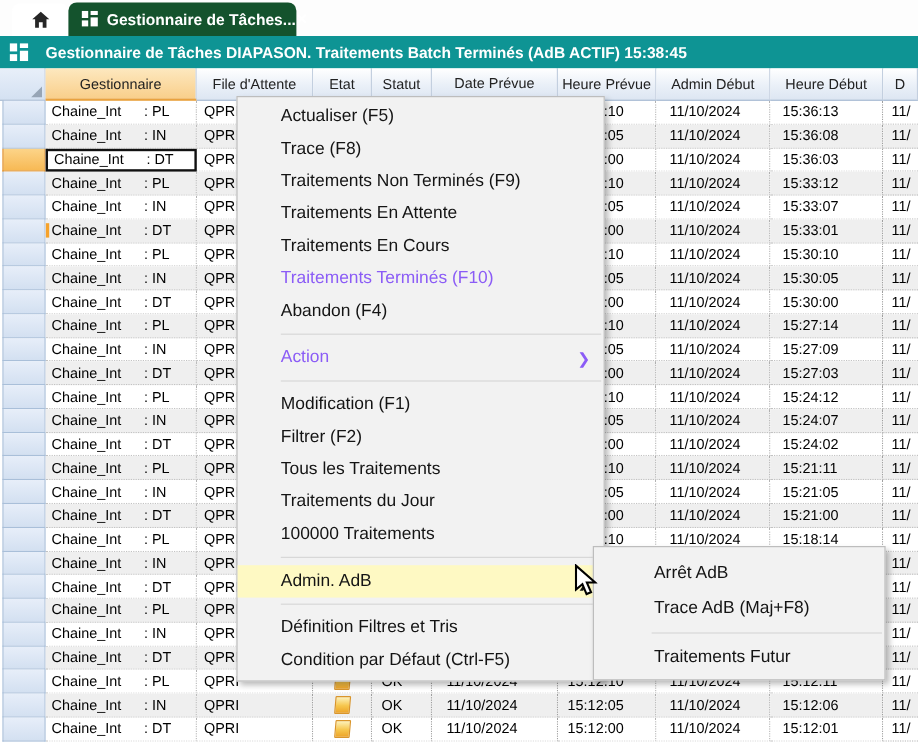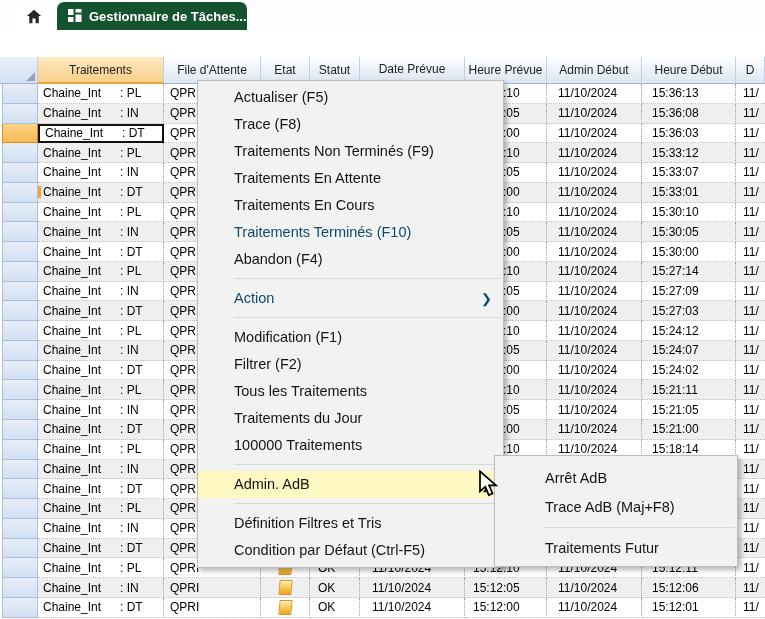--- a/index.html
+++ b/index.html
@@ -55,21 +55,21 @@
   .folder{width:11px;height:13px;border:1px solid #d9952b;border-radius:1px;transform:skewX(-5deg);
           background:linear-gradient(180deg,#fdf2bb,#f6c64d 55%,#eda428);}
 
   
   .ctx{position:absolute;background:#f2f2f2;border:1px solid #bdbdbd;box-shadow:3px 3px 5px rgba(0,0,0,.28);
        padding:3px 0;z-index:50;box-sizing:border-box;}
   .menu-main{left:197px;top:80px;width:307px;}
   .menu-sub{left:494px;top:455px;width:244px;z-index:60;padding-top:8px;}
   .mi{position:relative;height:27px;line-height:27px;padding-left:36px;font-size:14.5px;color:#141414;white-space:nowrap;}
   .menu-sub .mi{height:29px;line-height:29px;padding-left:50px;}
-  .mi.dis{color:#0c4a6e;}
+  .mi.dis{color:#8b5cf6;}
   .mi.hl{background:#fef9c3;}
   .mi .arr{position:absolute;right:11px;top:0;font-size:13px;}
   .msep{height:1px;background:#d8d8d8;margin:5px 2px 6px 36px;}
   .menu-sub .msep{margin-left:48px;}
 
   
   .cursor{position:absolute;left:478px;top:470px;z-index:100;}
 </style>
 </head>
 <body>
@@ -93,28 +93,41 @@
               <rect x="0" y="8" width="5.5" height="5"></rect>
               <rect x="7.5" y="5.5" width="6" height="7.5"></rect>
             </g>
         </svg>
       </span>
       <span class="tab-label">Gestionnaire de Tâches...</span>
       <span class="tab-close">✕</span>
     </div>
   </div>
 
+  <div class="titlebar" style="background: rgb(14, 148, 148);">
+    <span class="grid-ic">
+      <svg width="16" height="16" viewBox="0 0 14 14">
+        <g fill="#ffffff">
+            <rect x="0" y="0" width="5.5" height="6"></rect>
+            <rect x="7.5" y="0" width="6" height="3.5"></rect>
+            <rect x="0" y="8" width="5.5" height="5"></rect>
+            <rect x="7.5" y="5.5" width="6" height="7.5"></rect>
+          </g>
+      </svg>
+    </span>
+    <span class="title">Gestionnaire de Tâches DIAPASON. Traitements Batch Terminés (AdB ACTIF) 15:38:45</span>
+  </div>
 
   <div class="thead grid-cols" id="hdr">
       <div class="hcell h-sel">
         <span></span>
         <div class="corner-tri"></div>
       </div>
       <div class="hcell h-ident">
-        <span>Traitements</span>
+        <span>Gestionnaire</span>
       </div>
       <div class="hcell ">
         <span>File d'Attente</span>
       </div>
       <div class="hcell ">
         <span>Etat</span>
       </div>
       <div class="hcell ">
         <span>Statut</span>
       </div>

